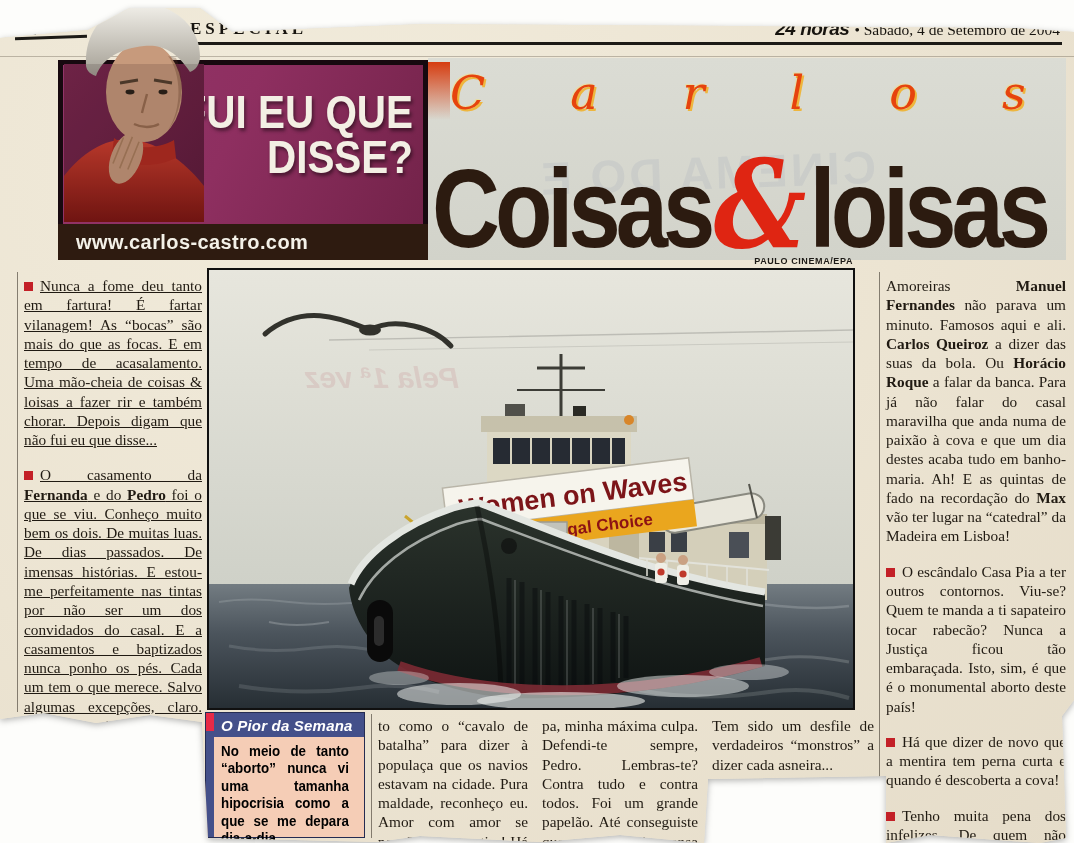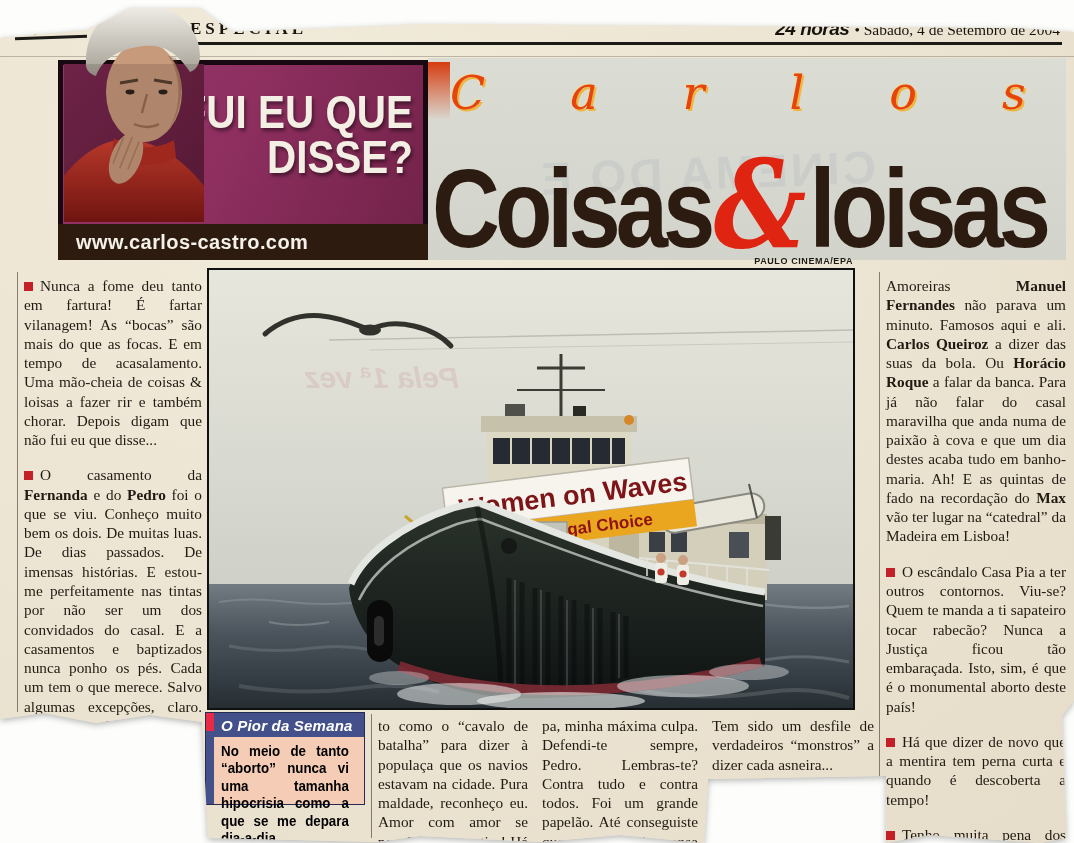--- a/index.html
+++ b/index.html
@@ -42,26 +42,26 @@
   
   .photo-credit{position:absolute;left:555px;top:256px;width:298px;text-align:right;
     font:700 9px "Liberation Sans",sans-serif;letter-spacing:.6px;color:#1d1a16;z-index:2;}
   .photo{position:absolute;left:207px;top:268px;width:648px;height:442px;box-sizing:border-box;border:2px solid #101010;background:#d8d8cf;z-index:2;}
   .photo svg{display:block;width:100%;height:100%;}
   
   .col{position:absolute;z-index:2;color:#201a12;}
   .col p{margin:0 0 16px;font-size:15.3px;line-height:1.26;text-align:justify;}
   .bullet{display:inline-block;width:9px;height:9px;background:#c32027;margin-right:7px;}
   .vrule{position:absolute;width:1px;background:rgba(45,38,30,.55);z-index:1;}
-  .col-left{left:24px;top:276px;width:178px;}
+  .col-left{left:24px;top:276px;width:178px;text-decoration:underline;}
   .col-right{left:886px;top:276px;width:180px;}
   .bcol{position:absolute;top:716px;z-index:2;color:#201a12;}
   .bcol p{margin:0;font-size:15.3px;line-height:1.26;text-align:justify;}
   
-  .pior{position:absolute;left:205px;top:712px;width:160px;height:93px;box-sizing:border-box;border:1px solid #252c52;background:#f5cdb6;z-index:3;}
+  .pior{position:absolute;left:205px;top:712px;width:160px;height:126px;box-sizing:border-box;border:1px solid #252c52;background:#f5cdb6;z-index:3;}
   .pior-strip{position:absolute;left:0;top:0;bottom:0;width:8px;background:#44508a;}
   .pior-sq{position:absolute;left:0;top:0;width:8px;height:18px;background:#e82a47;}
   .pior-head{position:absolute;left:8px;right:0;top:0;height:24px;background:#44508a;display:flex;align-items:center;padding-left:7px;
     color:#fff;font:italic 700 15px "Liberation Sans",sans-serif;letter-spacing:.2px;}
   .pior-body{position:absolute;left:8px;right:2px;top:26px;bottom:0;padding:4px 2px 7px 7px;
     font:700 14.5px/1.2 "Liberation Sans",sans-serif;color:#000000;}
   .pior-body>span{display:inline-block;transform:scaleX(.92);transform-origin:left;text-align:justify;}
 </style>
 </head>
 <body>
@@ -250,21 +250,21 @@
       <div class="vrule" style="left:17px;top:272px;height:440px;"></div>
       <div class="col col-left">
         <p><span class="bullet"></span><span><span>Nunca a fome deu tanto em fartura! É fartar vilanagem! As “bocas” são mais do que as focas. E em tempo de acasalamento. Uma mão-cheia de coisas &amp; loisas a fazer rir e também chorar. Depois digam que não fui eu que disse...</span></span></p>
         <p><span class="bullet"></span><span><span>O casamento da </span><span style="font-weight: 700;">Fernanda</span><span> e do </span><span style="font-weight: 700;">Pedro</span><span> foi o que se viu. Conheço muito bem os dois. De muitas luas. De dias passados. De imensas histórias. E estou-me perfeitamente nas tintas por não ser um dos convidados do casal. E a casamentos e baptizados nunca ponho os pés. Cada um tem o que merece. Salvo algumas excepções, claro. Pelo que vi, havia caras giras e gente janota, a destoar do escaravelho e da formiga de ocasião. Mas dá para meditar um pouco...</span></span></p>
       </div>
 
       <div class="vrule" style="left:879px;top:272px;height:561px;"></div>
       <div class="col col-right">
         <p><span><span>Amoreiras </span><span style="font-weight: 700;">Manuel Fernandes</span><span> não parava um minuto. Famosos aqui e ali. </span><span style="font-weight: 700;">Carlos Queiroz</span><span> a dizer das suas da bola. Ou </span><span style="font-weight: 700;">Horácio Roque</span><span> a falar da banca. Para já não falar do casal maravilha que anda numa de paixão à cova e que um dia destes acaba tudo em banho-maria. Ah! E as quintas de fado na recordação do </span><span style="font-weight: 700;">Max</span><span> vão ter lugar na “catedral” da Madeira em Lisboa!</span></span></p>
         <p><span class="bullet"></span><span><span>O escândalo Casa Pia a ter outros contornos. Viu-se? Quem te manda a ti sapateiro tocar rabecão? Nunca a Justiça ficou tão embaraçada. Isto, sim, é que é o monumental aborto deste país!</span></span></p>
-        <p><span class="bullet"></span><span><span>Há que dizer de novo que a mentira tem perna curta e quando é descoberta a tempo!</span></span></p>
+        <p><span class="bullet"></span><span><span>Há que dizer de novo que a mentira tem perna curta e quando é descoberta a cova!</span></span></p>
         <p><span class="bullet"></span><span><span>Tenho muita pena dos infelizes. De quem não possui carácter nem sequer moralidade para abrir a boca. E dizer um chorrilho de asneiras...</span></span></p>
       </div>
 
       <div class="pior">
         <div class="pior-strip"></div>
         <div class="pior-sq"></div>
         <div class="pior-head">O Pior da Semana</div>
         <div class="pior-body"><span>No meio de tanto “aborto” nunca vi uma tamanha hipocrisia como a que se me depara dia-a-dia</span></div>
       </div>
 

